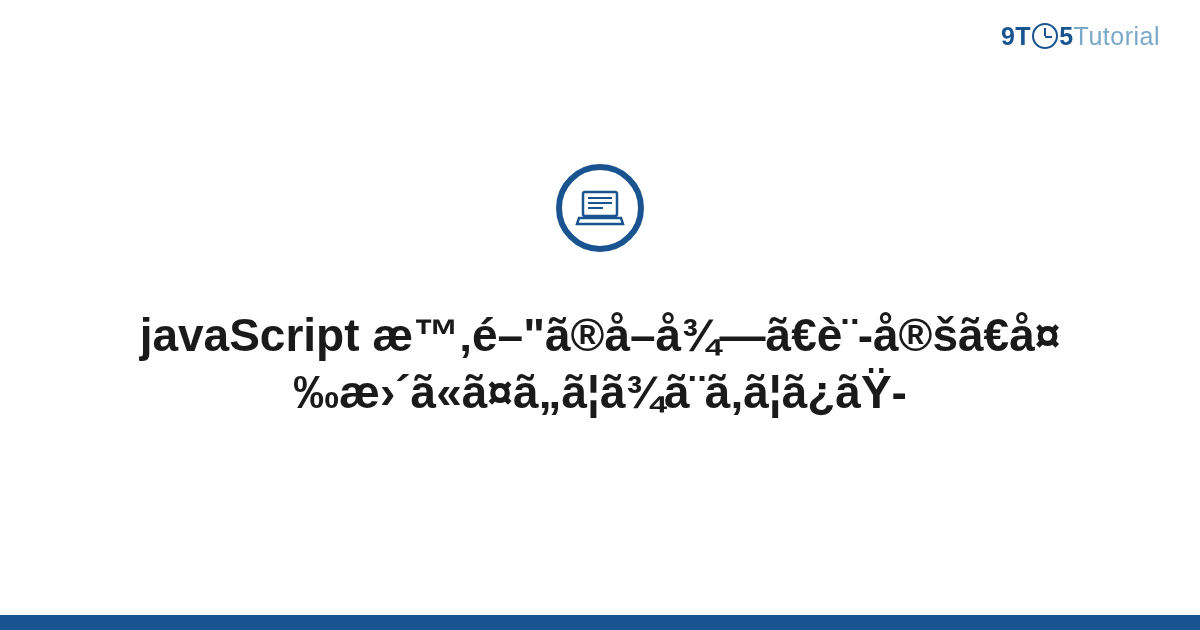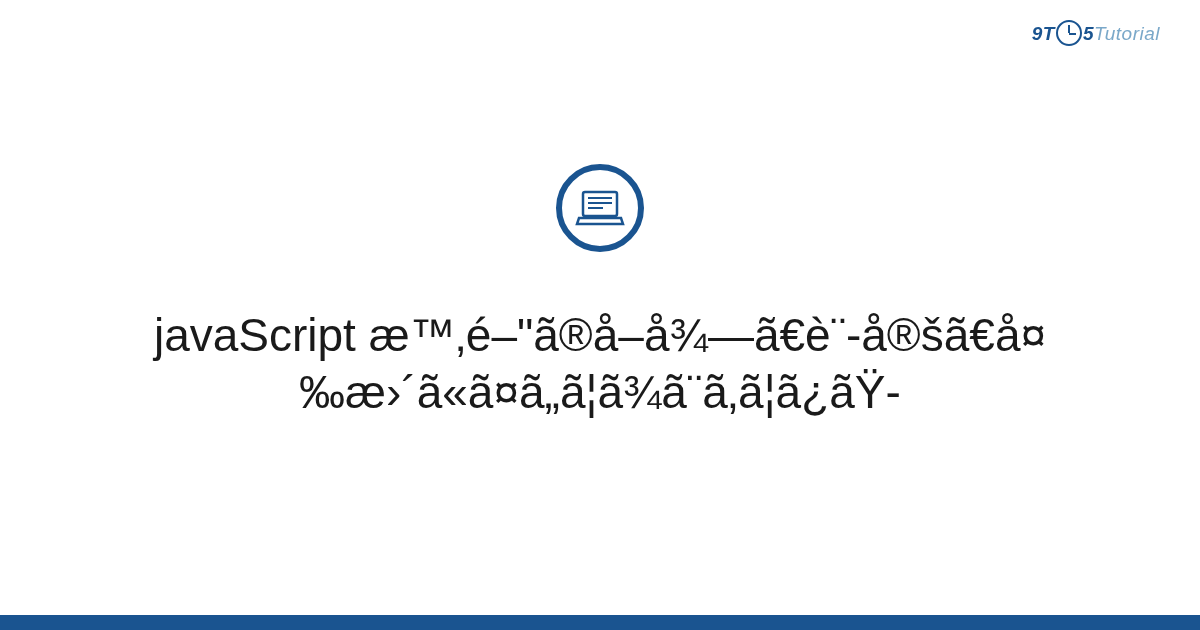--- a/index.html
+++ b/index.html
@@ -10,24 +10,23 @@
       position: relative;
     }
     .header {
       position: absolute;
       top: 22px;
       right: 40px;
       display: flex;
       align-items: center;
     }
     .logo {
-      font-size: 19px;
+      font-size: 25px;
       font-weight: 700;
       letter-spacing: 0.5px;
-      font-style: italic;
     }
     .logo-9t { color: #1a5490; }
     .logo-clock {
       display: inline-flex;
       align-items: center;
       justify-content: center;
       width: 26px;
       height: 26px;
       border: 2.5px solid #1a5490;
       border-radius: 50%;
@@ -78,21 +77,21 @@
       justify-content: center;
       margin-bottom: 55px;
       margin-top: -30px;
     }
     .laptop-icon {
       width: 50px;
       height: 40px;
     }
     .title {
       font-size: 46px;
-      font-weight: 400;
+      font-weight: 700;
       color: #1a1a1a;
       text-align: center;
       line-height: 1.25;
       max-width: 1100px;
       padding: 0 40px;
     }
     .bottom-bar {
       position: absolute;
       bottom: 0;
       left: 0;

